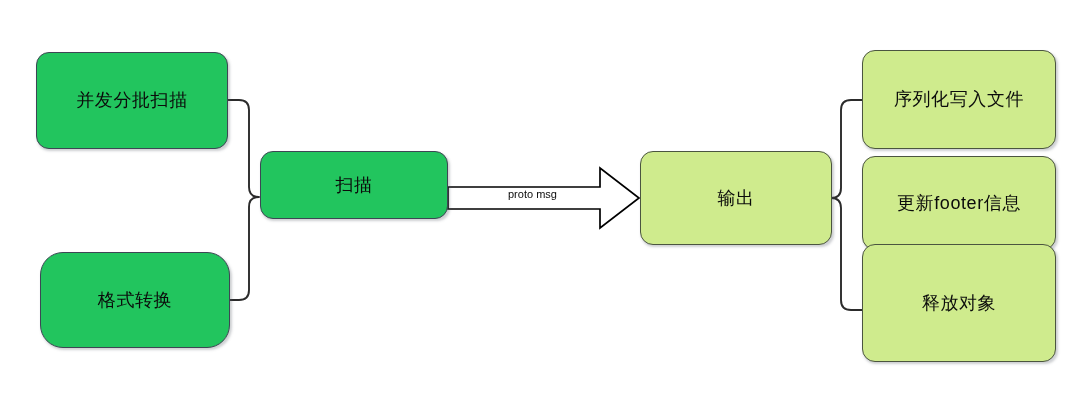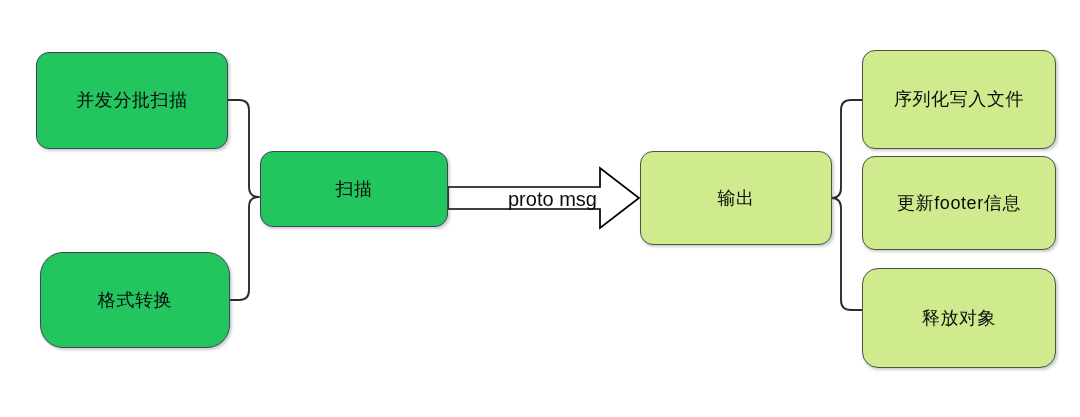--- a/index.html
+++ b/index.html
@@ -47,29 +47,29 @@
     text-align: right;
   }
   .node-label {
     font-size: 18px;
     letter-spacing: 0.6px;
     white-space: nowrap;
   }
   
   #node-concurrent-batch-scan { left: 36px;  top: 52px;  width: 192px; height: 97px; }
   #node-format-conversion     { left: 40px;  top: 252px; width: 190px; height: 96px; border-radius: 23px; }
-  #node-scan                  { left: 260px; top: 151px; width: 188px; height: 76px; }
+  #node-scan                  { left: 260px; top: 151px; width: 188px; height: 68px; }
   #node-output                { left: 640px; top: 151px; width: 192px; height: 94px; }
   #node-serialize-write-file  { left: 862px; top: 50px;  width: 194px; height: 99px; }
   #node-update-footer-info    { left: 862px; top: 156px; width: 194px; height: 94px; }
-  #node-release-object        { left: 862px; top: 268px; width: 194px; height: 100px; border-radius: 16px; }
+  #node-release-object        { left: 862px; top: 244px; width: 194px; height: 118px; }
 
   .edge-label {
     position: absolute;
-    font-size: 20px;
+    font-size: 11px;
     color: #0b0b0b;
     white-space: nowrap;
     background: transparent;
   }
   #edge-label-proto-msg {
     left: 508px;
     top: 188px;
   }
 </style>
 </head>

